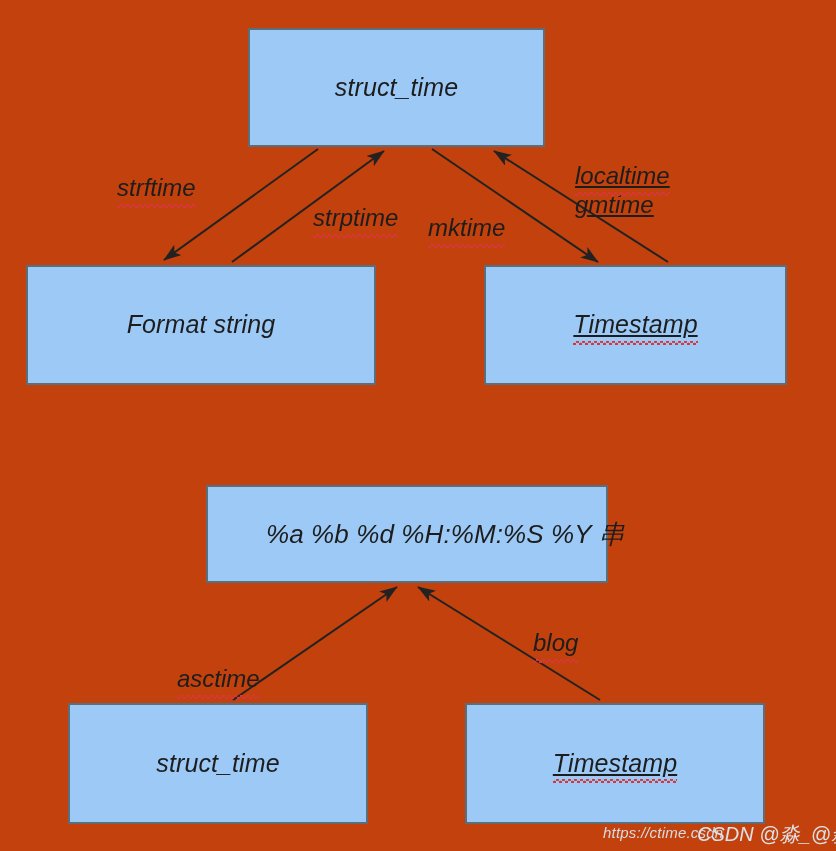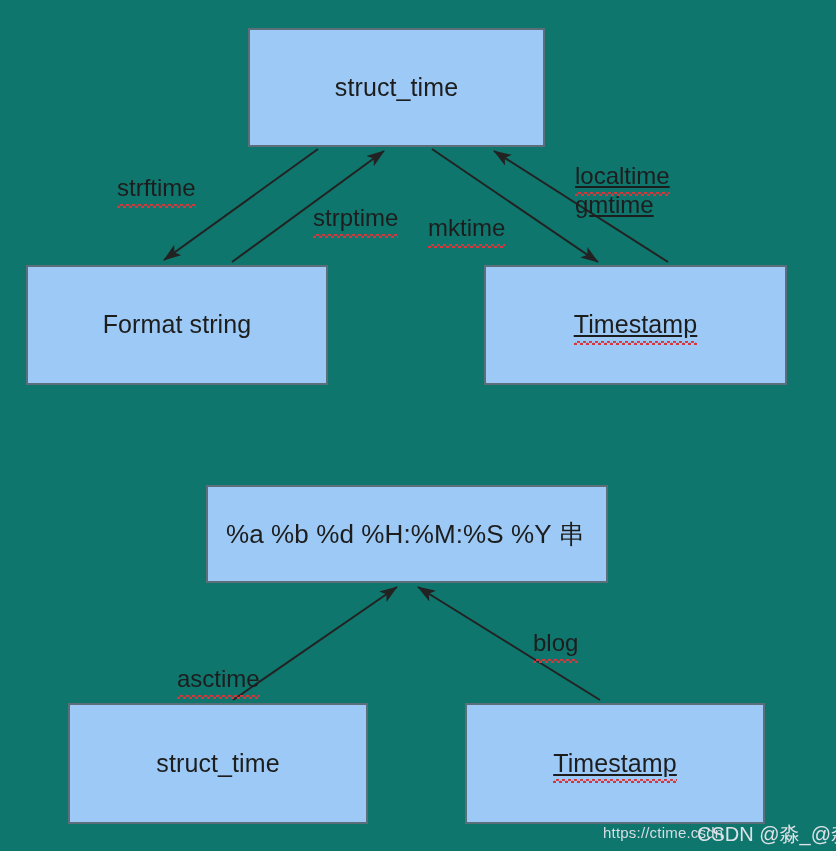--- a/index.html
+++ b/index.html
@@ -11,21 +11,22 @@
     width: 836px;
     height: 851px;
     font-family: "Liberation Sans", "DejaVu Sans", sans-serif;
     -webkit-font-smoothing: antialiased;
   }
   #stage {
     position: relative;
     width: 836px;
     height: 851px;
     overflow: hidden;
-    background: #0f766e;
+    background: #c2410c;
+    font-style: italic;
   }
 
   
   .node {
     position: absolute;
     box-sizing: border-box;
     background: #9CC9F5;
     border: 2px solid #5D6E7B;
     display: flex;
     align-items: center;
@@ -56,29 +57,29 @@
     bottom: -6px;
     height: 4px;
     background-image:
       radial-gradient(circle at 1.5px 3px, #d6373c 1.3px, rgba(0,0,0,0) 1.6px),
       radial-gradient(circle at 4.5px 0.6px, #d6373c 1.3px, rgba(0,0,0,0) 1.6px);
     background-size: 6px 4px;
     background-repeat: repeat-x;
   }
 
   #box-struct-time-top { left: 248px; top: 28px;  width: 297px; height: 119px; }
-  #box-format-string   { left: 26px;  top: 265px; width: 302px; height: 120px; }
+  #box-format-string   { left: 26px;  top: 265px; width: 350px; height: 120px; }
   #box-timestamp-top   { left: 484px; top: 265px; width: 303px; height: 120px; }
   #box-format-sample   { left: 206px; top: 485px; width: 402px; height: 98px; }
   #box-struct-time-bot { left: 68px;  top: 703px; width: 300px; height: 121px; }
   #box-timestamp-bot   { left: 465px; top: 703px; width: 300px; height: 121px; }
 
   #box-format-sample .node-label { font-size: 26px; }
   #box-format-sample { justify-content: flex-start; }
-  #box-format-sample .node-label { padding-left: 18px; }
+  #box-format-sample .node-label { padding-left: 18px; margin-left: 40px; }
 
   
   .edge-label {
     position: absolute;
     z-index: 4;
     color: #1d1d1d;
     font-size: 24px;
     line-height: 29px;
     white-space: nowrap;
     text-decoration: underline;

